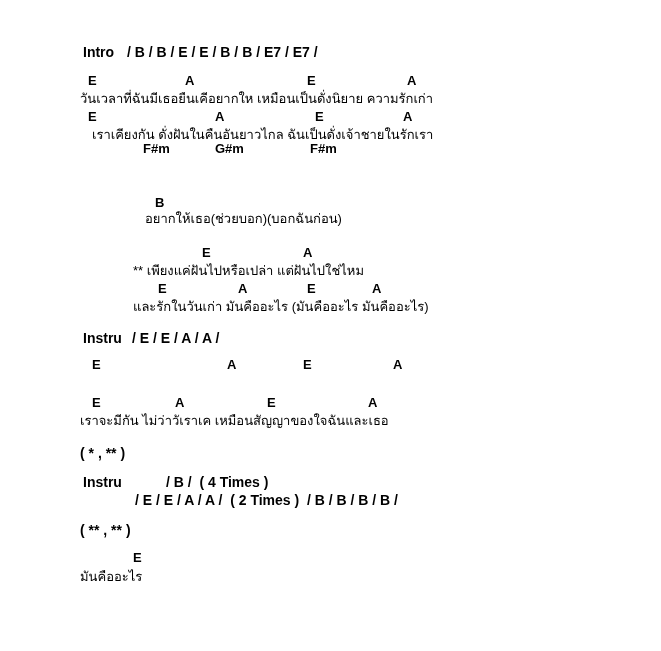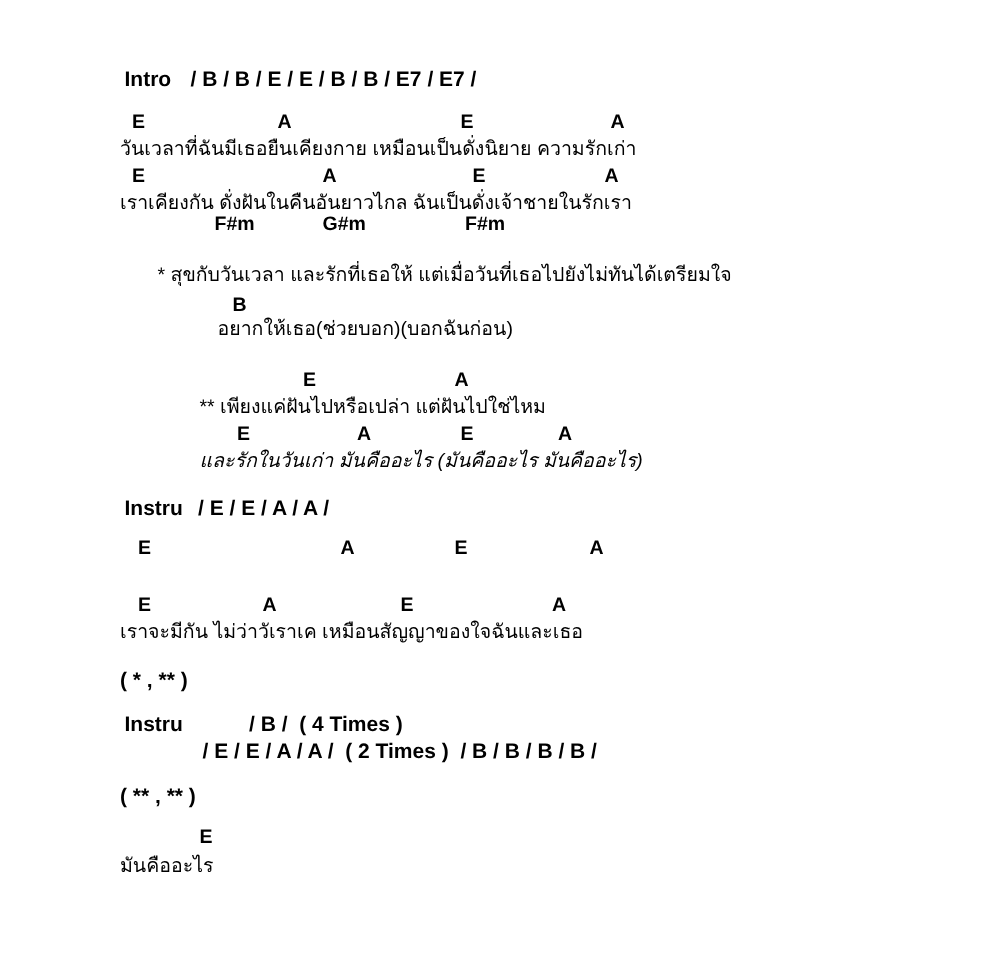--- a/index.html
+++ b/index.html
@@ -55,59 +55,56 @@
       <span class="tok header" style="left: 83px;">Intro</span>
       <span class="tok header" style="left: 127px;">/ B / B / E / E / B / B / E7 / E7 /</span>
     </div>
     <div class="line" style="top: 74px;">
       <span class="tok chord" style="left: 88px;">E</span>
       <span class="tok chord" style="left: 185px;">A</span>
       <span class="tok chord" style="left: 307px;">E</span>
       <span class="tok chord" style="left: 407px;">A</span>
     </div>
     <div class="line" style="top: 92px;">
-      <span class="tok lyric" style="left: 80px;">วันเวลาที่ฉันมีเธอยืนเคียงกาย เหมือนเป็นดั่งนิยาย ความรักเก่า</span>
+      <span class="tok lyric" style="left: 80px;">วันเวลาที่ฉันมีเธอยืนเคีอยากให เหมือนเป็นดั่งนิยาย ความรักเก่า</span>
     </div>
     <div class="line" style="top: 110px;">
       <span class="tok chord" style="left: 88px;">E</span>
       <span class="tok chord" style="left: 215px;">A</span>
       <span class="tok chord" style="left: 315px;">E</span>
       <span class="tok chord" style="left: 403px;">A</span>
     </div>
     <div class="line" style="top: 128px;">
-      <span class="tok lyric" style="left: 80px;">เราเคียงกัน ดั่งฝันในคืนอันยาวไกล ฉันเป็นดั่งเจ้าชายในรักเรา</span>
+      <span class="tok lyric" style="left: 92px;">เราเคียงกัน ดั่งฝันในคืนอันยาวไกล ฉันเป็นดั่งเจ้าชายในรักเรา</span>
     </div>
     <div class="line" style="top: 142px;">
       <span class="tok chord" style="left: 143px;">F#m</span>
       <span class="tok chord" style="left: 215px;">G#m</span>
       <span class="tok chord" style="left: 310px;">F#m</span>
-    </div>
-    <div class="line" style="top: 176px;">
-      <span class="tok lyric" style="left: 105px;">* สุขกับวันเวลา และรักที่เธอให้ แต่เมื่อวันที่เธอไปยังไม่ทันได้เตรียมใจ</span>
     </div>
     <div class="line" style="top: 196px;">
       <span class="tok chord" style="left: 155px;">B</span>
     </div>
     <div class="line" style="top: 212px; margin-left: 40px;">
       <span class="tok lyric" style="left: 105px;">อยากให้เธอ(ช่วยบอก)(บอกฉันก่อน)</span>
     </div>
     <div class="line" style="top: 246px;">
       <span class="tok chord" style="left: 202px;">E</span>
       <span class="tok chord" style="left: 303px;">A</span>
     </div>
     <div class="line" style="top: 264px;">
       <span class="tok lyric" style="left: 133px;">** เพียงแค่ฝันไปหรือเปล่า แต่ฝันไปใช่ไหม</span>
     </div>
     <div class="line" style="top: 282px;">
       <span class="tok chord" style="left: 158px;">E</span>
       <span class="tok chord" style="left: 238px;">A</span>
       <span class="tok chord" style="left: 307px;">E</span>
       <span class="tok chord" style="left: 372px;">A</span>
     </div>
-    <div class="line" style="top: 300px; font-style: italic;">
+    <div class="line" style="top: 300px;">
       <span class="tok lyric" style="left: 133px;">และรักในวันเก่า มันคืออะไร (มันคืออะไร มันคืออะไร)</span>
     </div>
     <div class="line" style="top: 330px;">
       <span class="tok header" style="left: 83px;">Instru</span>
       <span class="tok header" style="left: 132px;">/ E / E / A / A /</span>
     </div>
     <div class="line" style="top: 358px;">
       <span class="tok chord" style="left: 92px;">E</span>
       <span class="tok chord" style="left: 227px;">A</span>
       <span class="tok chord" style="left: 303px;">E</span>

